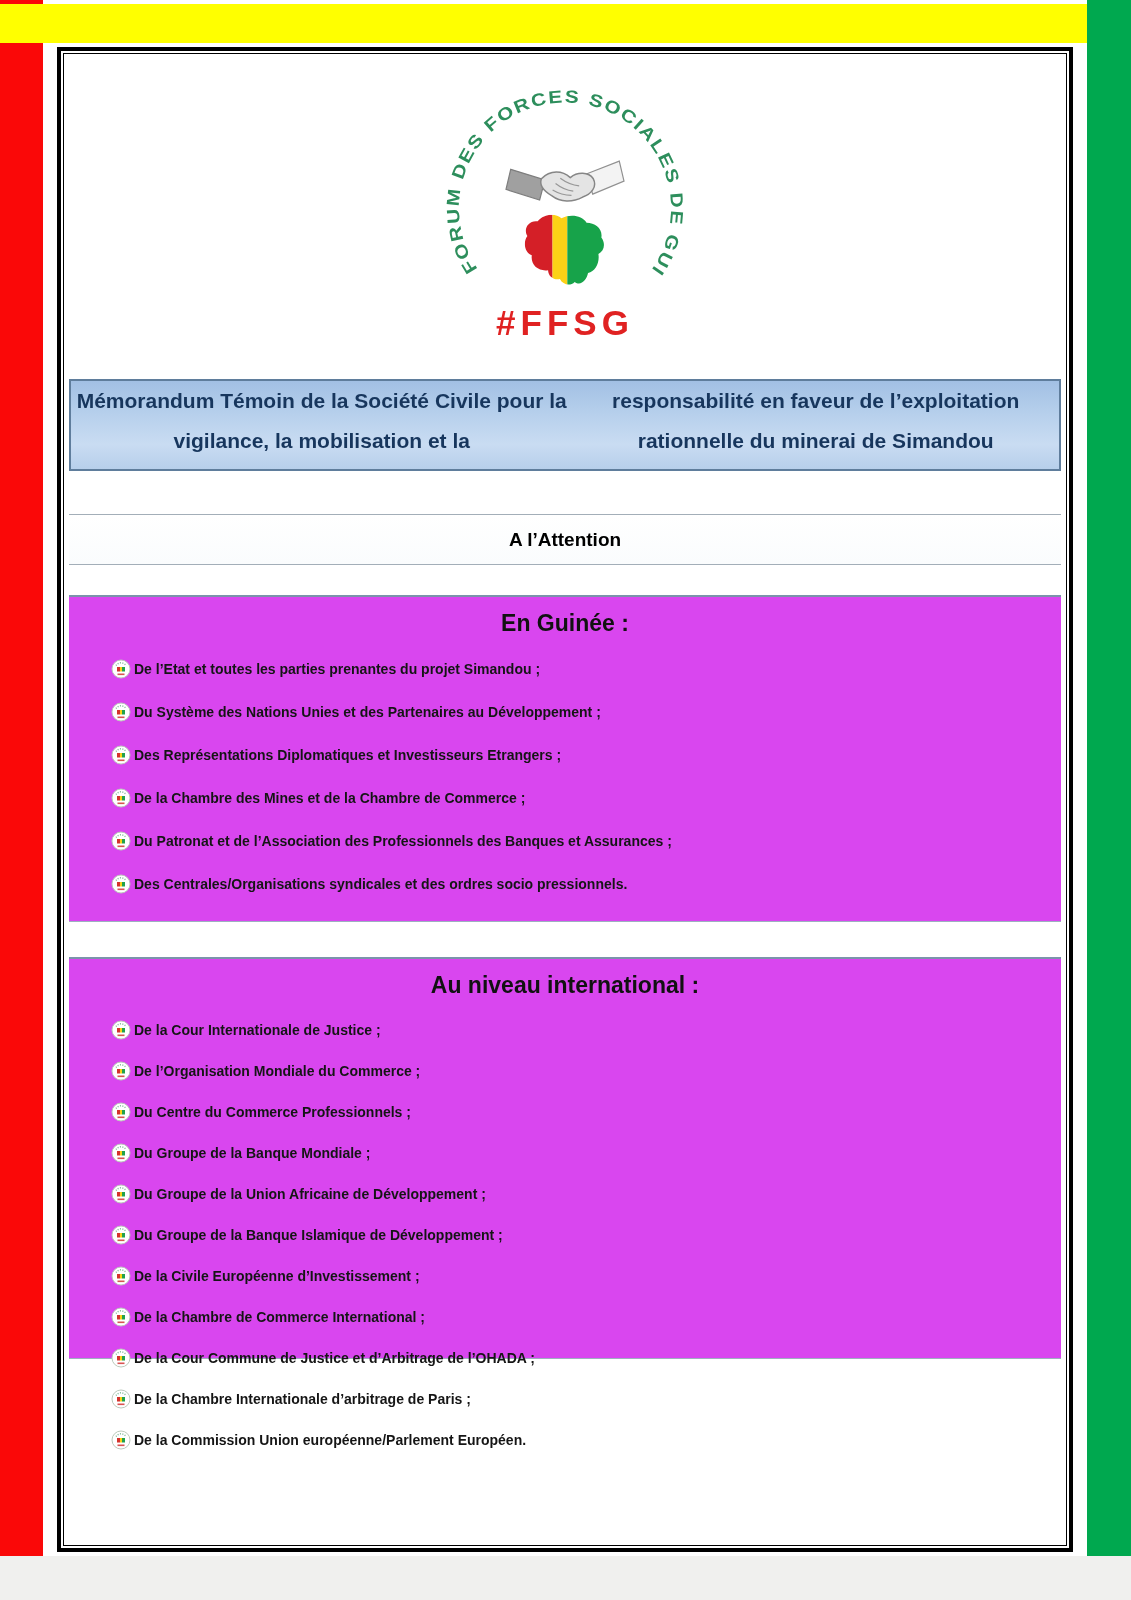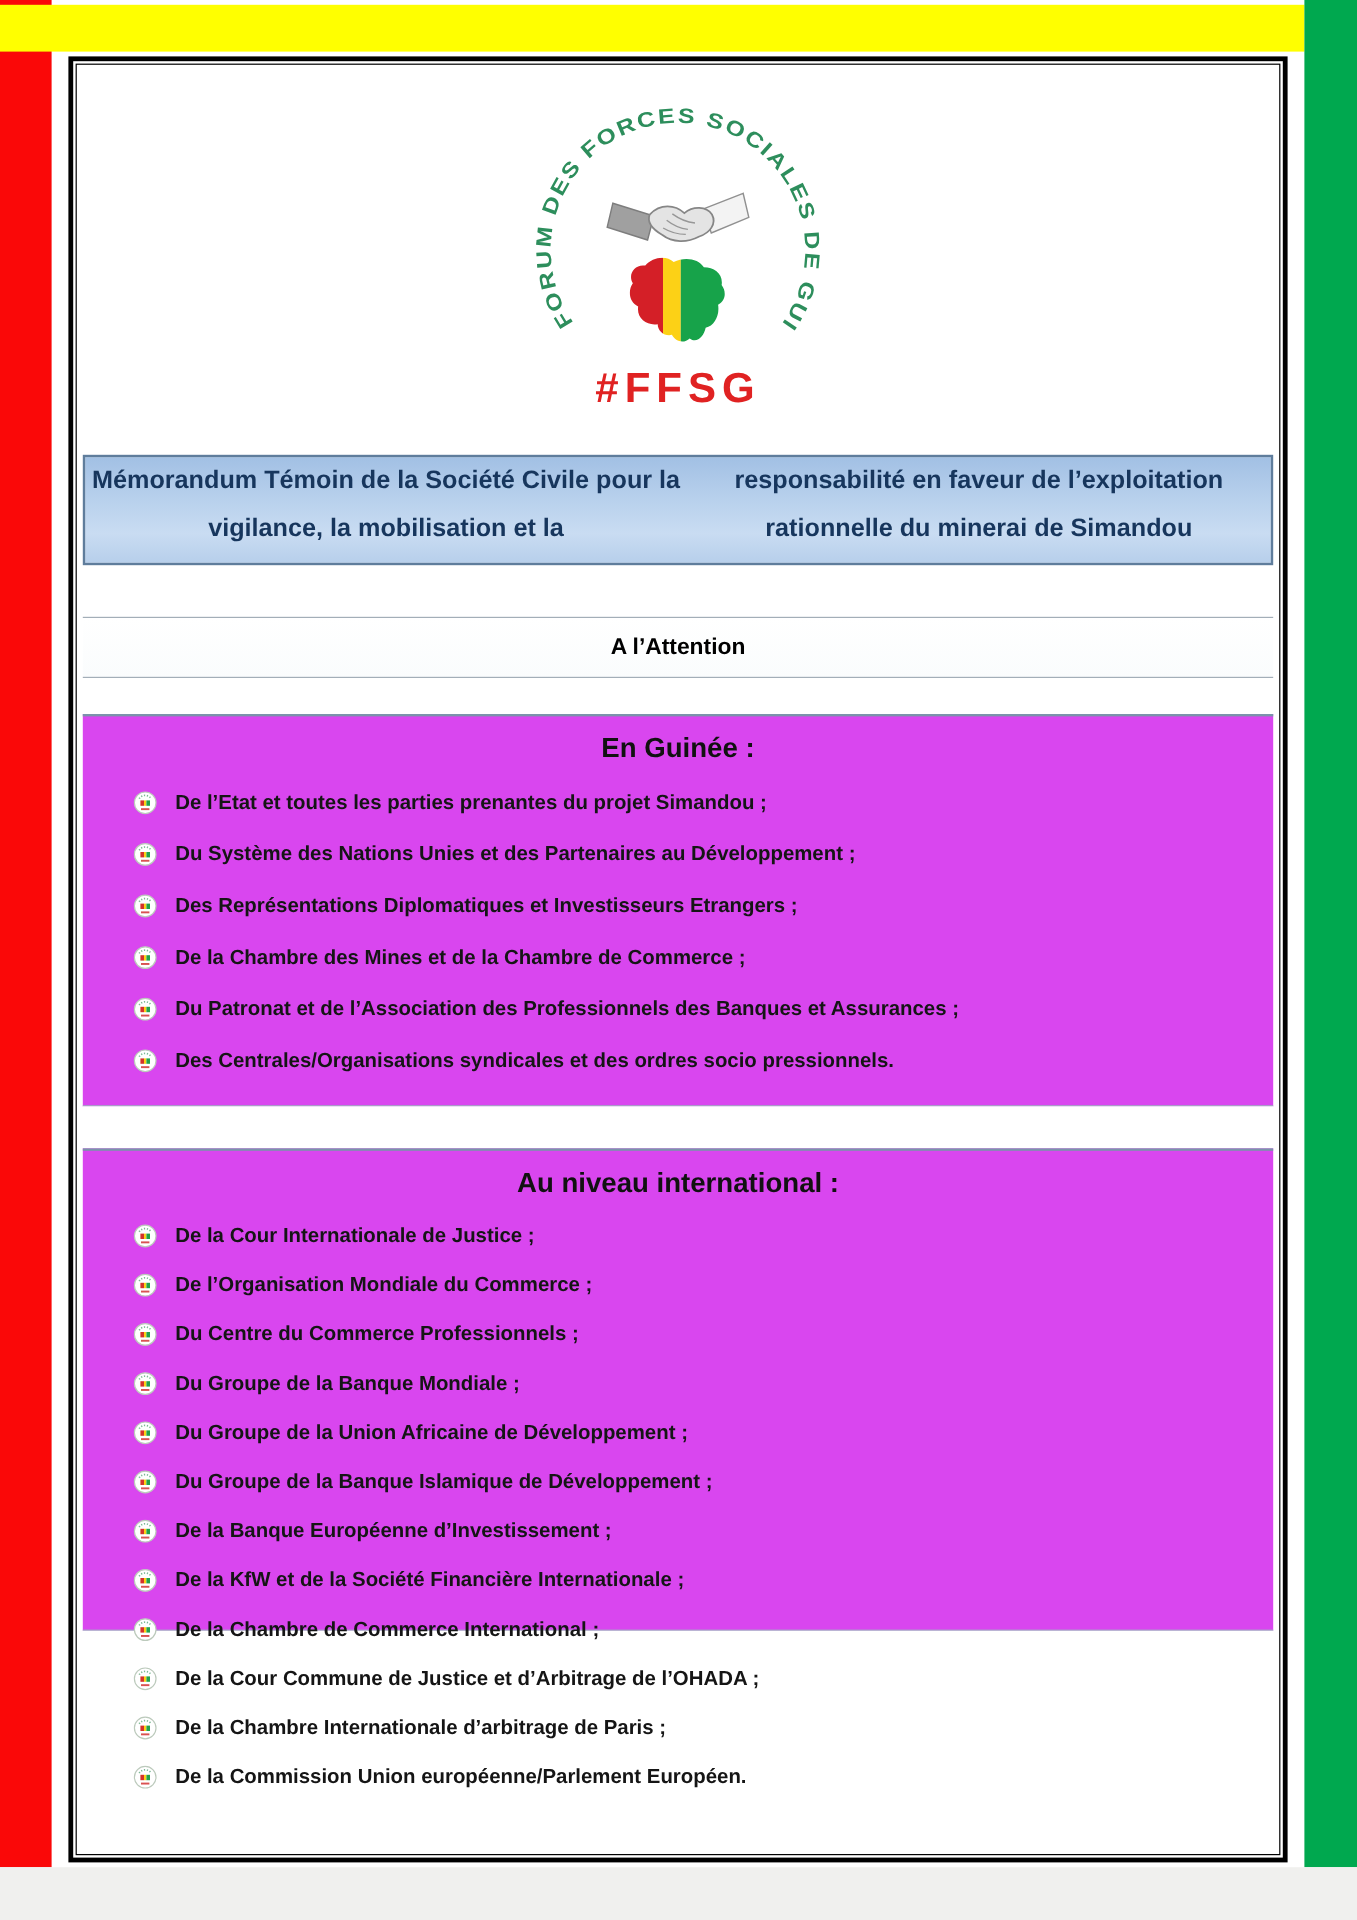--- a/index.html
+++ b/index.html
@@ -51,22 +51,22 @@
     margin:0; padding-top:13px; text-align:center;
     font-size:23px; font-weight:bold; color:#111;
   }
   .sec1 { height:327px; }
   .gap-row { height:35px; background:#fff; }
   .sec2 { height:402px; }
   .bottom-row { height:38px; background:#fff; }
 
   ul.items { list-style:none; margin:10px 0 0 42px; padding:0; }
   ul.items li {
-    display:flex; align-items:center; gap:15px;
-    font-size:17px; font-weight:bold; color:#151515;
+    display:flex; align-items:center; gap:3px;
+    font-size:14px; font-weight:bold; color:#151515;
   }
   .sec1 ul.items li { height:43px; }
   .sec2 ul.items li { height:41px; }
   .bullet { flex:0 0 auto; width:20px; height:20px; }
 </style>
 </head>
 <body>
 
 <div class="bar-red"></div>
 <div class="bar-yellow"></div>
@@ -277,34 +277,23 @@
 
           <li>
             <svg class="bullet" viewBox="0 0 20 20">
               <circle cx="10" cy="10" r="9" fill="#ffffff" stroke="#bccabc" stroke-width="1"></circle>
               <path d="M5,6.5 a6,6 0 0 1 10,0" fill="none" stroke="#7ab894" stroke-width="1.4" stroke-dasharray="1,1.4"></path>
               <rect x="6" y="8" width="3" height="4.5" fill="#d4332b"></rect>
               <rect x="9" y="8" width="2" height="4.5" fill="#fcd116"></rect>
               <rect x="11" y="8" width="3" height="4.5" fill="#22a24c"></rect>
               <rect x="6.5" y="14.5" width="7" height="1.6" fill="#d95252"></rect>
             </svg>
-            <span>De la Banque Européenne d’Investissement ;</span>
-          </li>
-
-          <li>
-            <svg class="bullet" viewBox="0 0 20 20">
-              <circle cx="10" cy="10" r="9" fill="#ffffff" stroke="#bccabc" stroke-width="1"></circle>
-              <path d="M5,6.5 a6,6 0 0 1 10,0" fill="none" stroke="#7ab894" stroke-width="1.4" stroke-dasharray="1,1.4"></path>
-              <rect x="6" y="8" width="3" height="4.5" fill="#d4332b"></rect>
-              <rect x="9" y="8" width="2" height="4.5" fill="#fcd116"></rect>
-              <rect x="11" y="8" width="3" height="4.5" fill="#22a24c"></rect>
-              <rect x="6.5" y="14.5" width="7" height="1.6" fill="#d95252"></rect>
-            </svg>
-            <span>De la KfW et de la Société Financière Internationale ;</span>
-          </li>
+            <span>De la Civile Européenne d’Investissement ;</span>
+          </li>
+
 
           <li>
             <svg class="bullet" viewBox="0 0 20 20">
               <circle cx="10" cy="10" r="9" fill="#ffffff" stroke="#bccabc" stroke-width="1"></circle>
               <path d="M5,6.5 a6,6 0 0 1 10,0" fill="none" stroke="#7ab894" stroke-width="1.4" stroke-dasharray="1,1.4"></path>
               <rect x="6" y="8" width="3" height="4.5" fill="#d4332b"></rect>
               <rect x="9" y="8" width="2" height="4.5" fill="#fcd116"></rect>
               <rect x="11" y="8" width="3" height="4.5" fill="#22a24c"></rect>
               <rect x="6.5" y="14.5" width="7" height="1.6" fill="#d95252"></rect>
             </svg>

